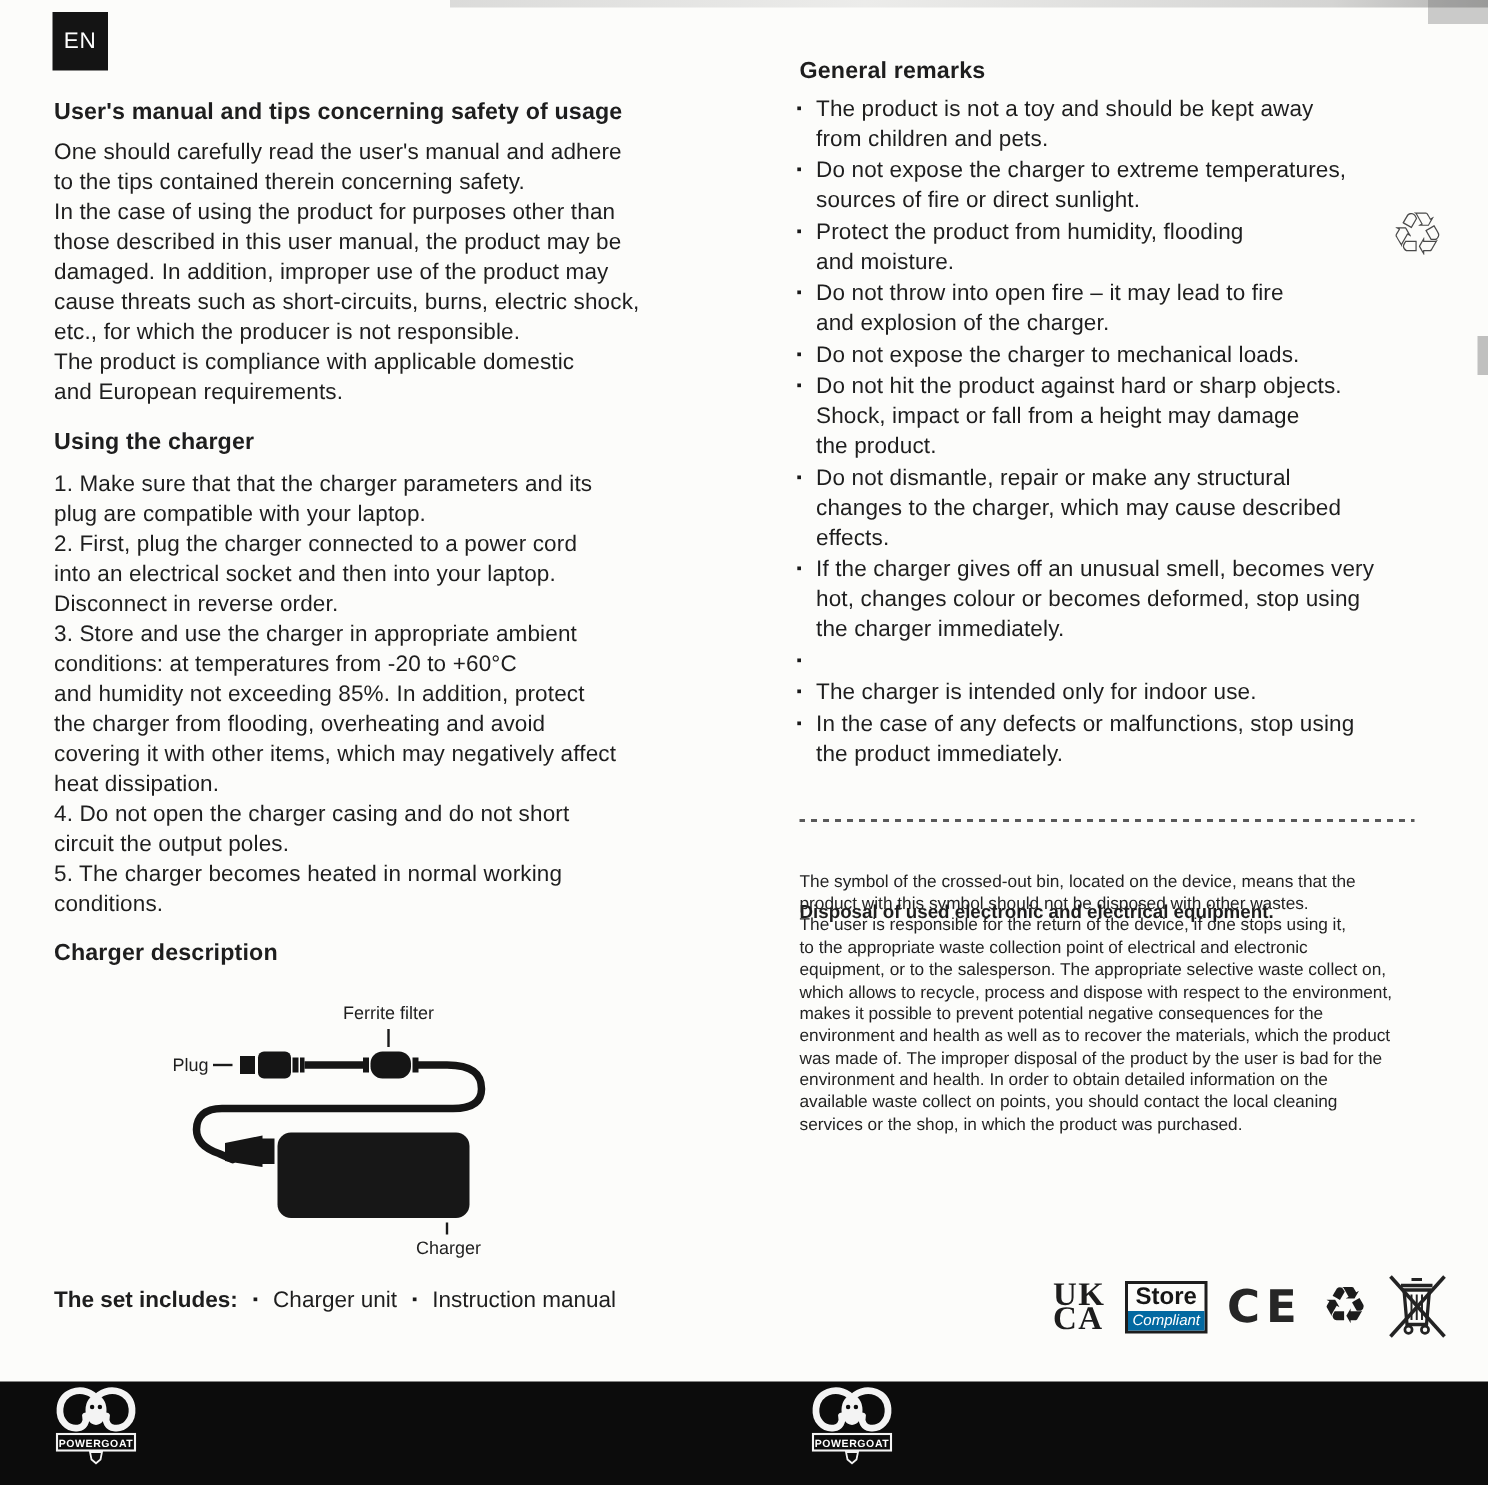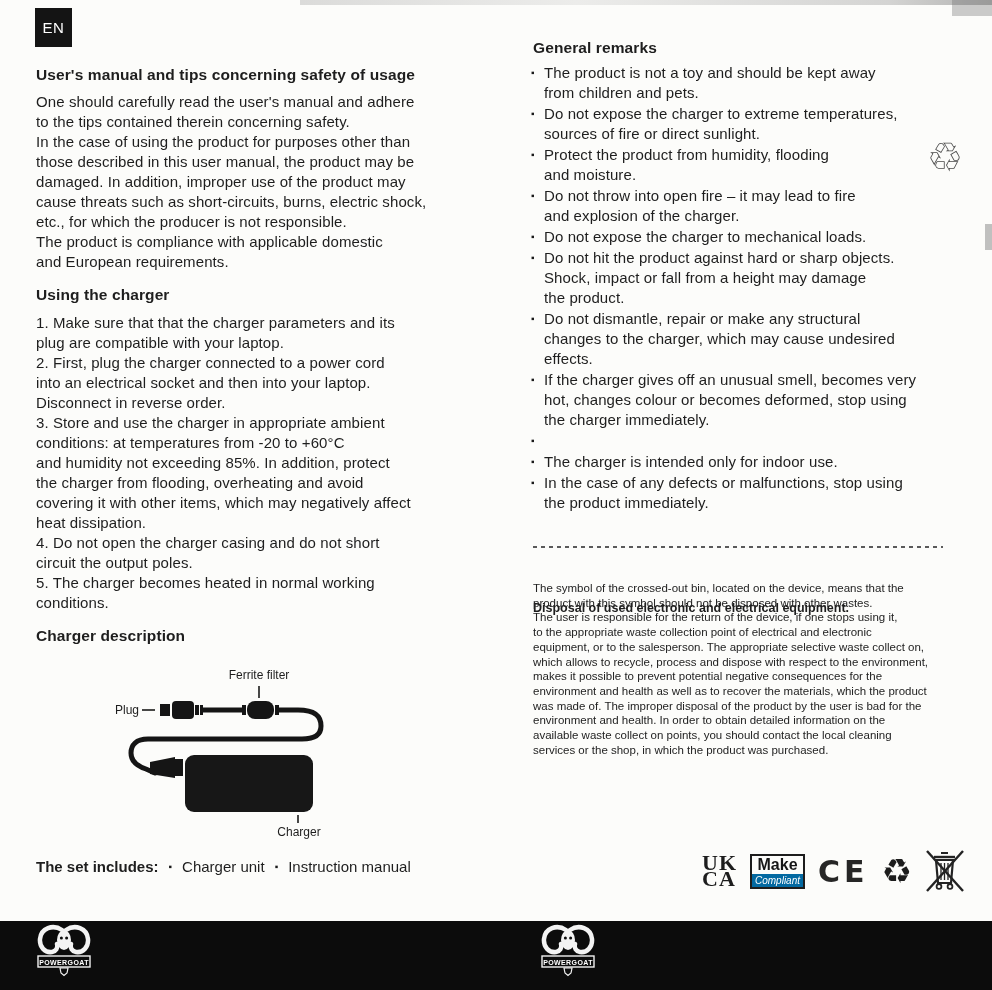--- a/index.html
+++ b/index.html
@@ -163,21 +163,21 @@
       </li>
     <li>
         <span class="blt">▪</span>
         <span class="btxt">Do not hit the product against hard or sharp objects.
 Shock, impact or fall from a height may damage
 the product.</span>
       </li>
     <li>
         <span class="blt">▪</span>
         <span class="btxt">Do not dismantle, repair or make any structural
-changes to the charger, which may cause undesired
+changes to the charger, which may cause described
 effects.</span>
       </li>
     <li>
         <span class="blt">▪</span>
         <span class="btxt">If the charger gives off an unusual smell, becomes very
 hot, changes colour or becomes deformed, stop using
 the charger immediately.</span>
       </li>
     <li>
         <span class="blt">▪</span>
@@ -209,21 +209,21 @@
 services or the shop, in which the product was purchased.</div>
 
   <div class="abs recycle-triangle">♲</div>
 
   <div class="abs logo-row">
     <div class="ukca">
       <div>UK</div>
       <div>CA</div>
     </div>
     <div class="rohs">
-      <div class="rohs-top">Make</div>
+      <div class="rohs-top">Store</div>
       <div class="rohs-bottom">Compliant</div>
     </div>
     <div class="ce">CE</div>
     <div class="recycle-circle">♻</div>
     <svg width="40" height="44" viewBox="0 0 40 44">
       <g stroke="#232323" fill="none">
         <line x1="16" y1="4" x2="23" y2="4" stroke-width="2"></line>
         <line x1="9" y1="8" x2="30" y2="8" stroke-width="2.4"></line>
         <path d="M11 11 L28 11 L26 34 L13 34 Z" stroke-width="2.2"></path>
         <line x1="16" y1="14" x2="16" y2="31" stroke-width="1.3"></line>

